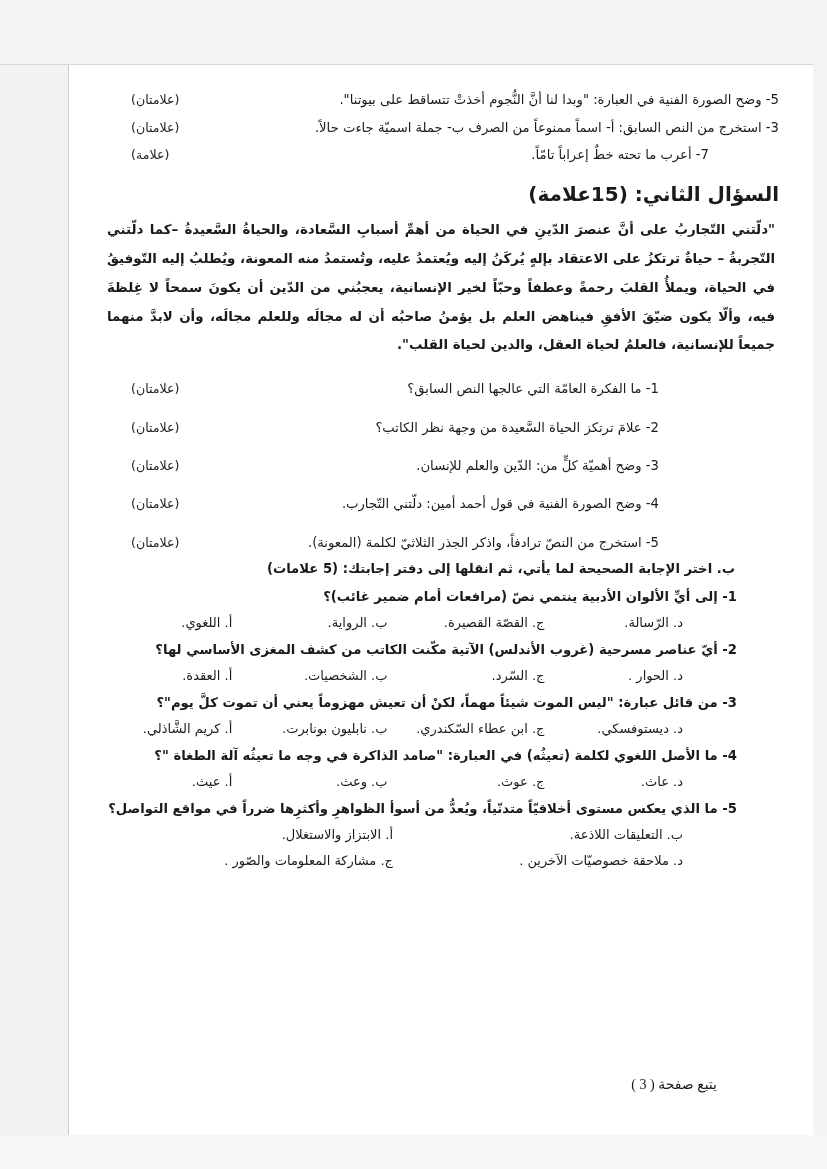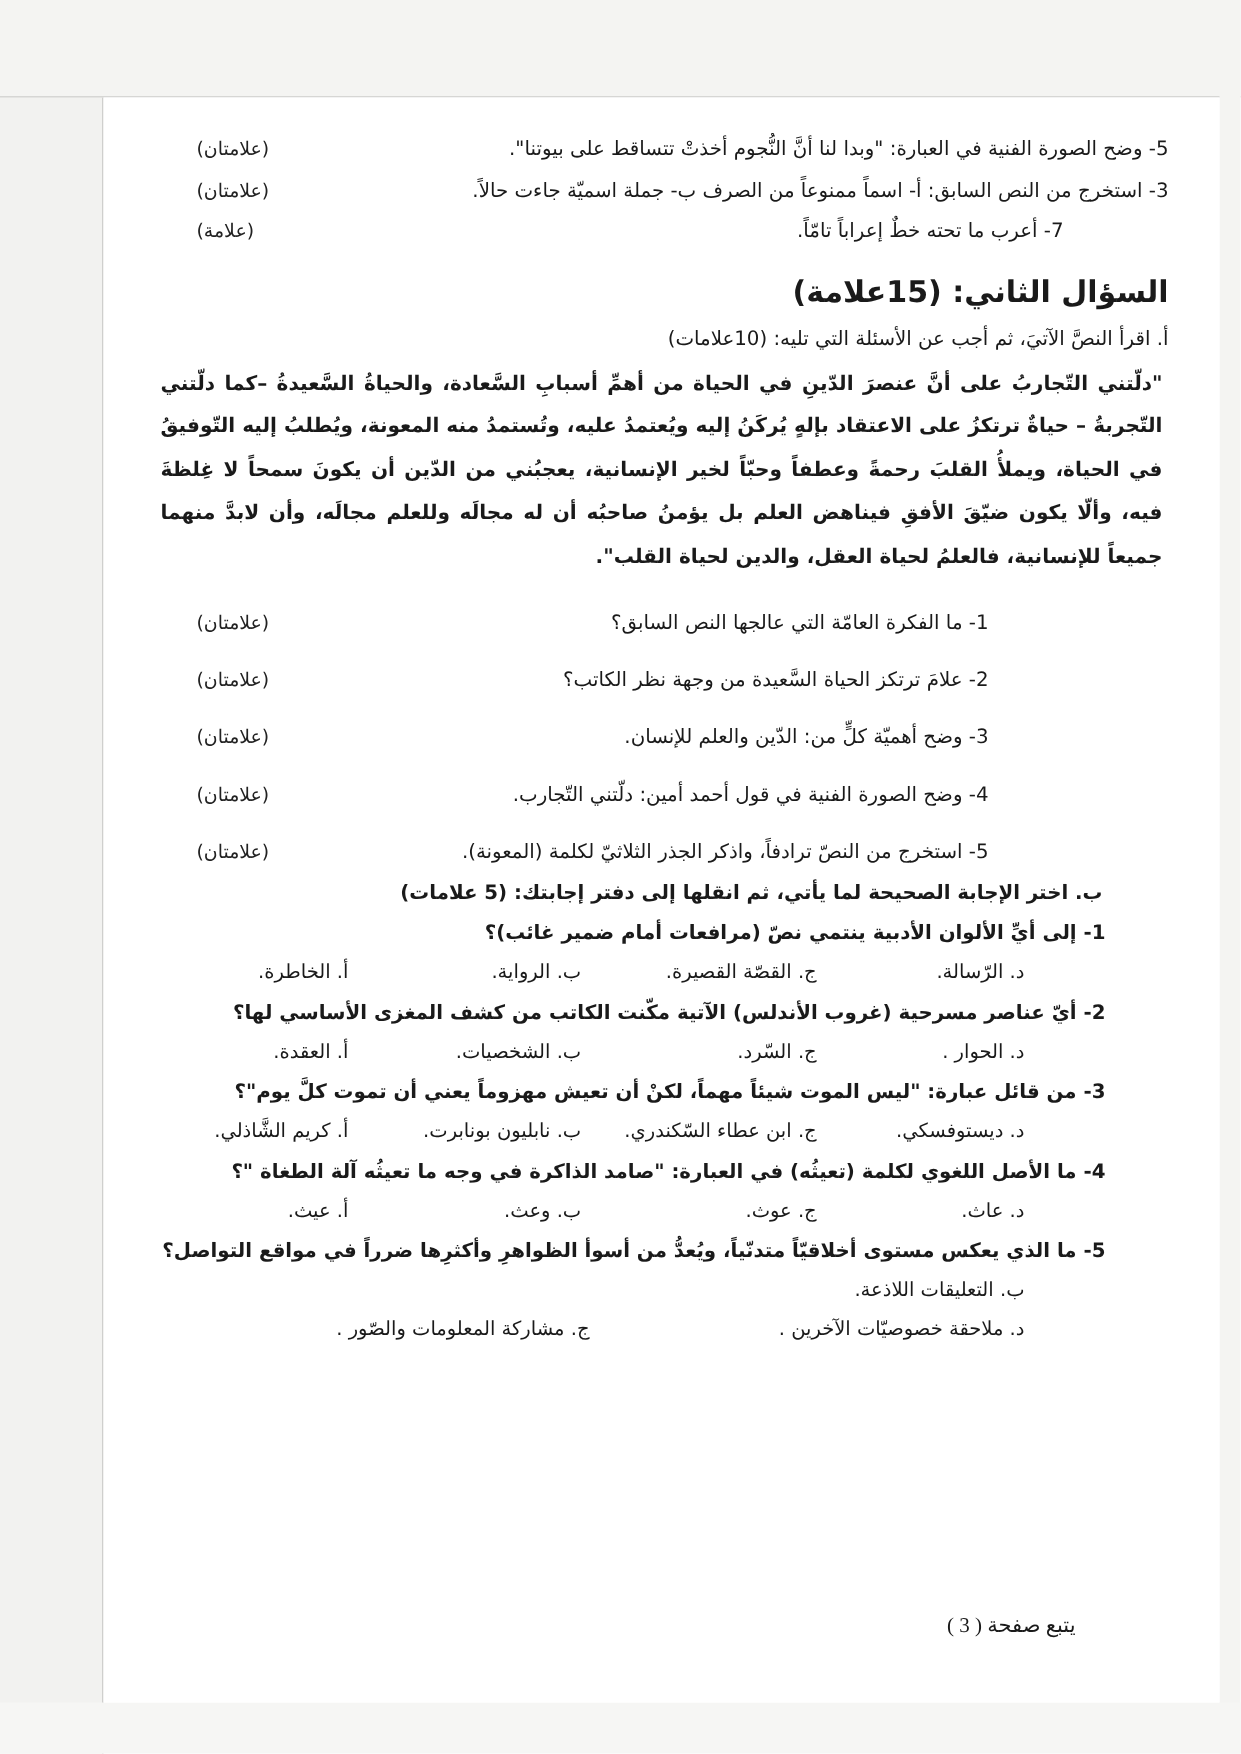--- a/index.html
+++ b/index.html
@@ -160,21 +160,20 @@
         <span class="txt">3- استخرج من النص السابق: أ- اسماً ممنوعاً من الصرف      ب- جملة اسميّة جاءت حالاً.</span>
         <span class="marks">(علامتان)</span>
       </div>
       <div class="line">
         <span class="txt center-ish">7- أعرب ما تحته خطٌ إعراباً تامّاً.</span>
         <span class="marks">(علامة)</span>
       </div>
     </div>
 
     <div class="section-head">السؤال الثاني: (15علامة)</div>
-    <div class="sub-head">أ. اقرأ النصَّ الآتيَ، ثم أجب عن الأسئلة التي تليه: (10علامات)</div>
 
     <div class="passage">
       <p>"دلّتني التّجاربُ على أنَّ عنصرَ الدّينِ في الحياة من أهمِّ أسبابِ السَّعادة، والحياةُ السَّعيدةُ –كما دلّتني التّجربةُ – حياةٌ ترتكزُ على الاعتقاد بإلهٍ يُركَنُ إليه ويُعتمدُ عليه، وتُستمدُ منه المعونة، ويُطلبُ إليه التّوفيقُ في الحياة، ويملأُ القلبَ رحمةً وعطفاً وحبّاً لخير الإنسانية، يعجبُني من الدّين أن يكونَ سمحاً لا غِلظةَ فيه، وألّا يكون ضيّقَ الأفقِ فيناهض العلم بل يؤمنُ صاحبُه أن له مجالَه وللعلم مجالَه، وأن لابدَّ منهما جميعاً للإنسانية، فالعلمُ لحياة العقل، والدين لحياة القلب".</p>
     </div>
 
     <div>
       <div class="q-line">
         <span class="q-text">1- ما الفكرة العامّة التي عالجها النص السابق؟</span>
         <span class="marks">(علامتان)</span>
       </div>
@@ -199,21 +198,21 @@
     <div class="sub-head bold" style="padding-right:44px;">ب. اختر الإجابة الصحيحة لما يأتي، ثم انقلها إلى دفتر إجابتك: (5 علامات)</div>
 
     <div>
 
       <div>
         <div class="mcq-stem">1- إلى أيِّ الألوان الأدبية ينتمي نصّ (مرافعات أمام ضمير غائب)؟</div>
         <div class="choices">
           <span class="choice c1">د. الرّسالة.</span>
           <span class="choice c2">ج. القصّة القصيرة.</span>
           <span class="choice c3">ب. الرواية.</span>
-          <span class="choice c4">أ. الخاطرة.</span>
+          <span class="choice c4">أ. اللغوي.</span>
         </div>
       </div>
 
       <div>
         <div class="mcq-stem">2- أيّ عناصر مسرحية (غروب الأندلس) الآتية مكّنت الكاتب من كشف المغزى الأساسي لها؟</div>
         <div class="choices">
           <span class="choice c1">د. الحوار .</span>
           <span class="choice c2">ج. السّرد.</span>
           <span class="choice c3">ب. الشخصيات.</span>
           <span class="choice c4">أ. العقدة.</span>
@@ -237,20 +236,21 @@
           <span class="choice c2">ج. عوث.</span>
           <span class="choice c3">ب. وعث.</span>
           <span class="choice c4">أ. عيث.</span>
         </div>
       </div>
 
       <div>
         <div class="mcq-stem">5- ما الذي يعكس مستوى أخلاقيّاً متدنّياً، ويُعدُّ من أسوأ الظواهرِ وأكثرِها ضرراً في مواقع التواصل؟</div>
         <div class="choices-2">
           <span class="choice">ب. التعليقات اللاذعة.</span>
+          <span class="choice">أ. الابتزاز والاستغلال.</span>
         </div>
         <div class="choices-2">
           <span class="choice">د. ملاحقة خصوصيّات الآخرين .</span>
           <span class="choice">ج. مشاركة المعلومات والصّور .</span>
         </div>
       </div>
 
     </div>
 
     <div class="footer">يتبع صفحة ( 3 )</div>

